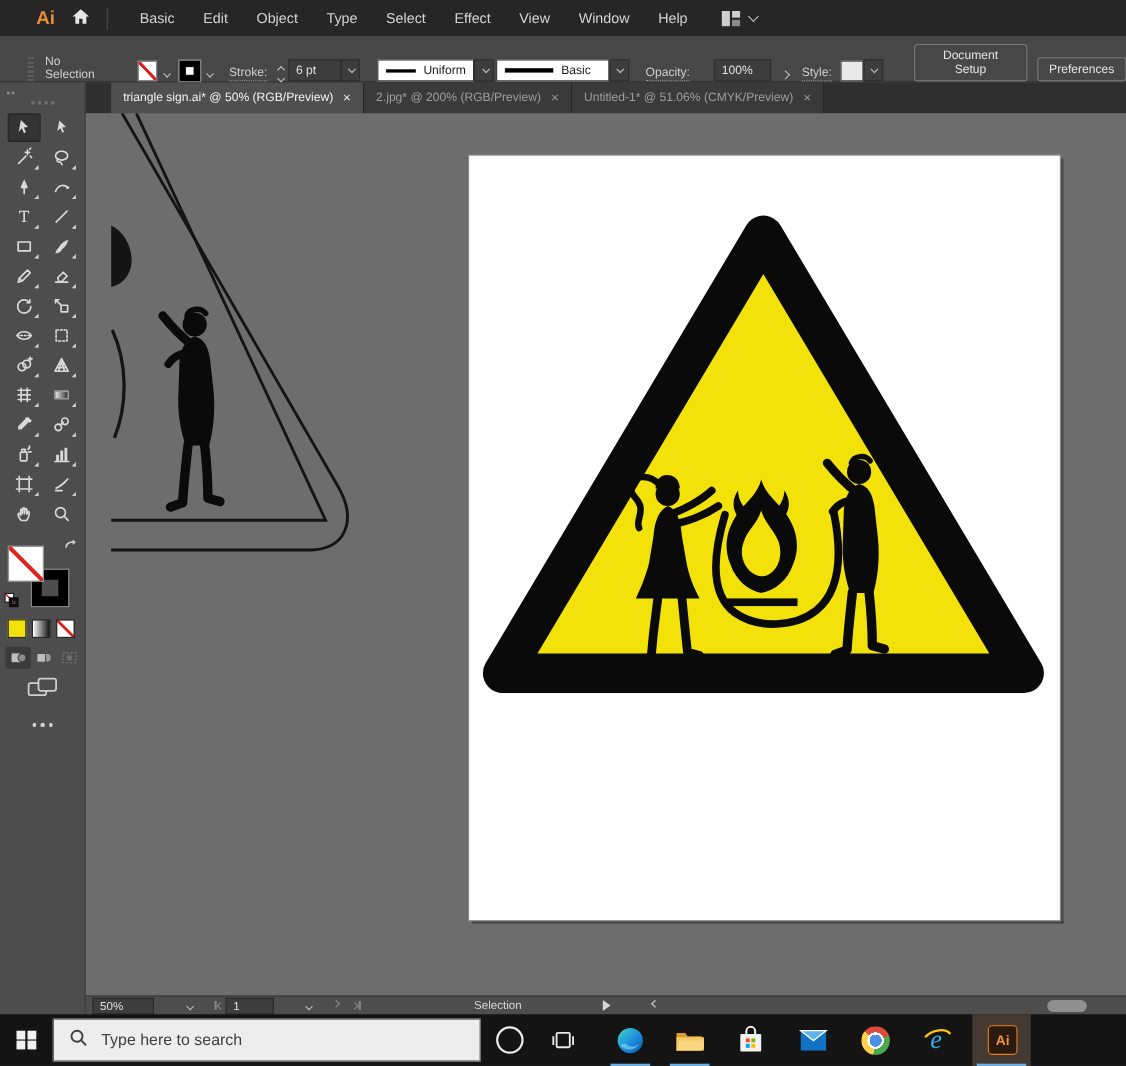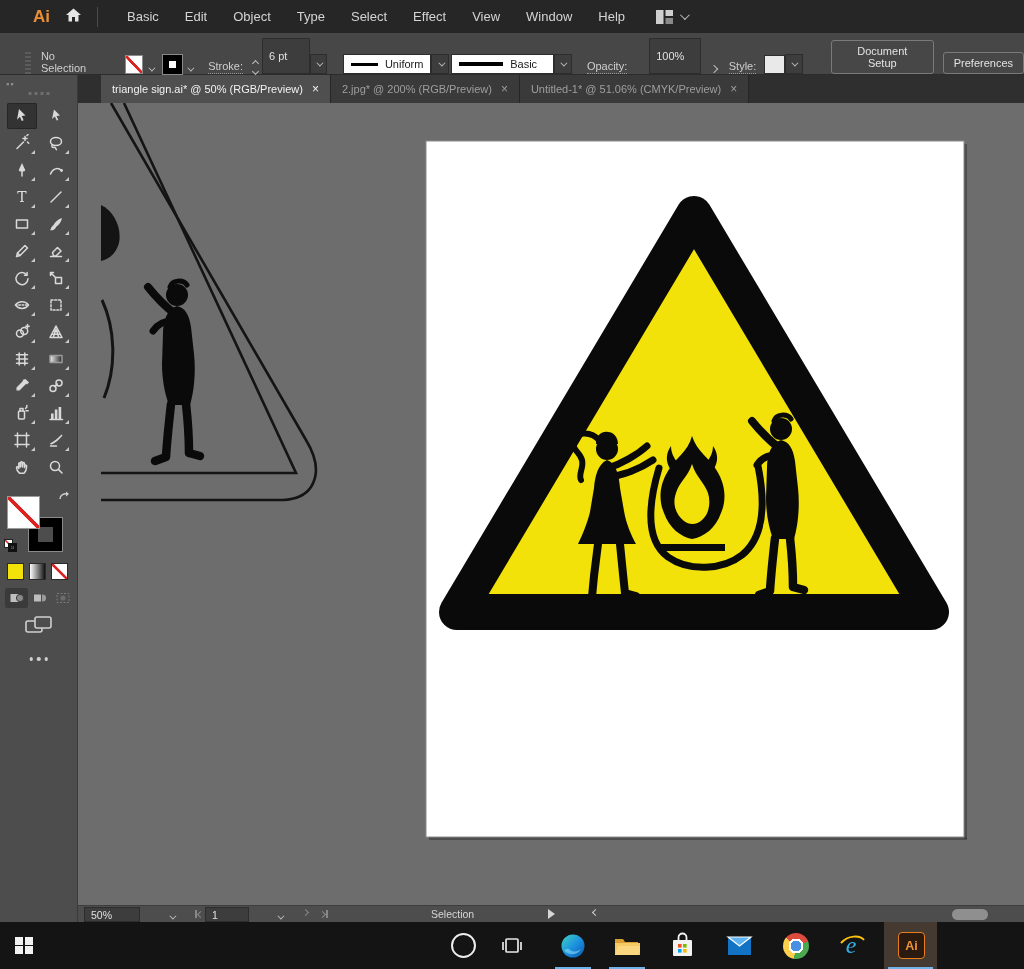--- a/index.html
+++ b/index.html
@@ -24,21 +24,21 @@
   #controlbar { left:0; top:33px; width:1024px; height:42px; background:#474747;
                 border-bottom:1px solid #2c2c2c; display:flex; align-items:flex-end;
                 color:#cfcfcf; font-size:11px; }
   .cb-grip { width:6px; height:22px; margin:0 6px 0 2px;
              background:repeating-linear-gradient(#5c5c5c 0 2px, transparent 2px 4px); }
   .dotted-label { border-bottom:1px dotted #9a9a9a; padding-bottom:1px; }
   .swatch-none { width:19px; height:19px; background:
         linear-gradient(to top right,#fff 43%,#d22 45% 55%,#fff 57%); border:1px solid #8a8a8a; }
   .swatch-stroke { width:19px; height:19px; background:#fff; border:6px solid #000;
                    outline:1px solid #8a8a8a; }
-  .well { background:#3d3d3d; border:1px solid #2d2d2d; height:36px; display:flex;
+  .well { background:#3d3d3d; border:1px solid #2d2d2d; height:20px; display:flex;
           align-items:center; padding:0 6px; color:#e0e0e0; }
   .white-dd { background:#fff; color:#1a1a1a; height:20px; display:flex; align-items:center;
               gap:7px; padding:0 7px; border:1px solid #2d2d2d; }
   .white-dd .line { width:44px; height:3px; background:#000; }
   .white-dd .line.thick { height:4px; }
   .ddbtn { width:18px; height:20px; background:#3d3d3d; border:1px solid #2d2d2d;
            display:flex; align-items:center; justify-content:center; }
   .stepper { display:flex; flex-direction:column; gap:3px; margin:0 4px 0 10px; }
   .stepper .chv { transform:rotate(-135deg); }
   .stepper .chv:last-child { transform:rotate(45deg); }
@@ -534,20 +534,29 @@
 
 <div id="taskbar" class="abs">
   <div id="start">
     <span class="winlogo">
         <i></i>
         <i></i>
         <i></i>
         <i></i>
       </span>
   </div>
+  <div id="searchbox">
+    <span>
+      <svg width="17" height="17" viewBox="0 0 17 17">
+          <circle cx="7" cy="7" r="5" fill="none" stroke="#3f3f3f" stroke-width="1.7"></circle>
+          <path d="M10.8 10.8L15.2 15.2" stroke="#3f3f3f" stroke-width="1.7"></path>
+        </svg>
+    </span>
+    <span>Type here to search</span>
+  </div>
   <div id="cortana"></div>
   <div id="taskview">
     <svg width="24" height="24" viewBox="0 0 24 24">
         <rect x="6" y="6" width="12" height="13" rx="1" fill="none" stroke="#e8e8e8" stroke-width="1.7"></rect>
         <path d="M3 9v8M21 9v8" stroke="#e8e8e8" stroke-width="1.7"></path>
       </svg>
   </div>
   <div id="ai-active-bg"></div>
 
   <div class="tb-ic" style="left:558px">

